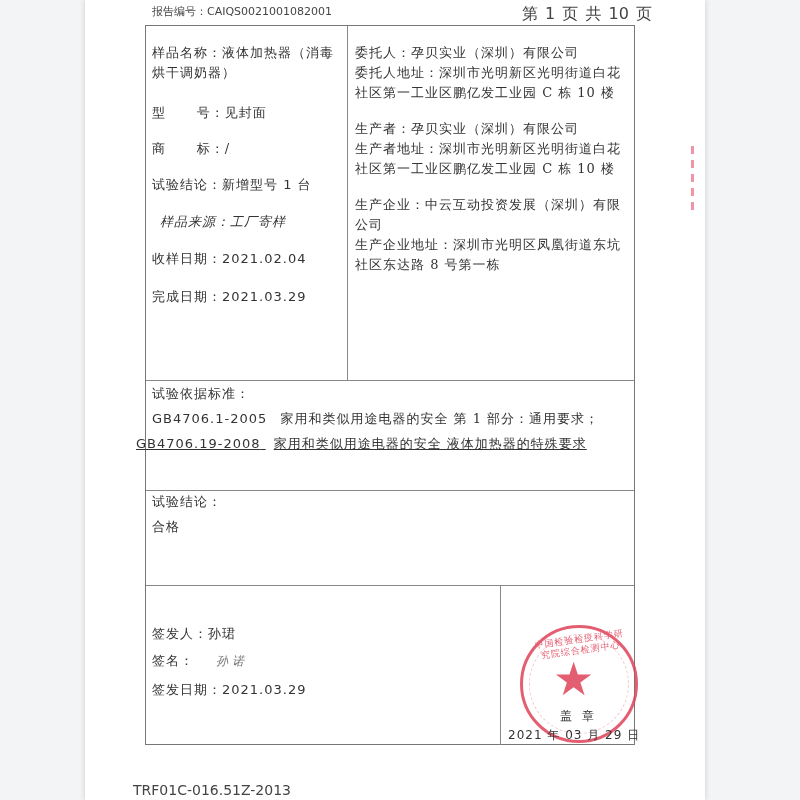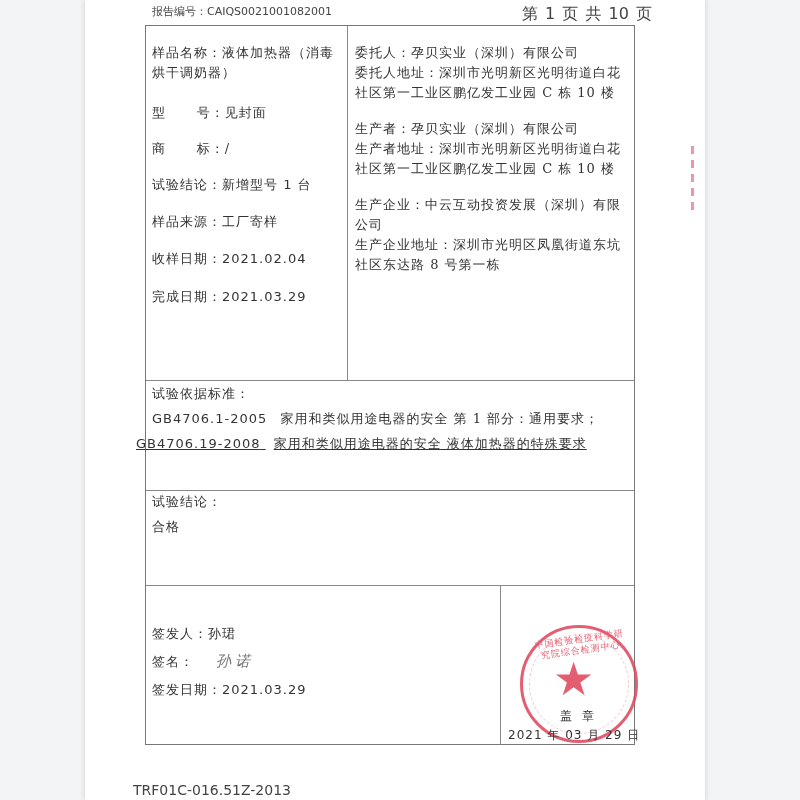--- a/index.html
+++ b/index.html
@@ -15,21 +15,21 @@
       background: #ffffff;
       box-shadow: 2px 0 4px rgba(0,0,0,0.08), -2px 0 4px rgba(0,0,0,0.08);
     }
     .hdr-left { position: absolute; left: 152px; top: 4px; font-size: 11px; color: #444; }
     .hdr-right { position: absolute; left: 522px; top: 4px; font-size: 16px; color: #444; word-spacing: 2px; }
     .tbl { position: absolute; left: 145px; top: 25px; width: 490px; height: 720px; border: 1.5px solid #777; box-sizing: border-box; }
     .hl { position: absolute; left: 0; right: 0; height: 0; border-top: 1.5px solid #888; }
     .vl { position: absolute; width: 0; border-left: 1.5px solid #888; }
     .txt { position: absolute; font-size: 13px; line-height: 18px; color: #333; letter-spacing: 1px; white-space: nowrap; }
     .serif { font-family: "DejaVu Serif", serif; }
-    .sig { font-family: "DejaVu Serif", serif; color: #777; font-style: italic; font-size: 15px; letter-spacing: 4px; }
+    .sig { font-family: "DejaVu Serif", serif; color: #777; font-style: italic; font-size: 12px; letter-spacing: 4px; }
     .stamp {
       position: absolute; left: 520px; top: 625px; width: 118px; height: 118px;
       border: 3px solid #e0435a; border-radius: 50%; box-sizing: border-box;
       opacity: 0.85;
     }
     .stamp-inner { position: absolute; left: 6px; top: 6px; right: 6px; bottom: 6px; border-radius: 50%; border: 1px dashed rgba(224,67,90,0.35); }
     .stamp-star { position: absolute; left: 30px; top: 28px; font-size: 46px; color: #e0435a; line-height: 46px; }
     .stamp-text { position: absolute; left: 12px; top: 6px; width: 90px; font-size: 9px; color: #e0435a; text-align: center; transform: rotate(-8deg); letter-spacing: 1px; }
     .seal-label { position: absolute; left: 560px; top: 708px; font-size: 12px; color: #333; letter-spacing: 10px; }
     .foot-left { position: absolute; left: 133px; top: 782px; font-size: 14px; color: #444; }
@@ -64,21 +64,21 @@
 
 <div class="txt serif" style="left:152px; top:104px;">
   <span style="white-space:pre;">型      号：</span><span>见封面</span>
 </div>
 <div class="txt serif" style="left:152px; top:140px;">
   <span style="white-space:pre;text-align:right;">商      标：</span><span>/</span>
 </div>
 <div class="txt" style="left:152px; top:176px;">
   <span>试验结论：</span><span>新增型号 1 台</span>
 </div>
-<div class="txt" style="left:152px; top:213px;">
+<div class="txt" style="left:160px; top:213px;font-style:italic;">
   <span>样品来源：</span><span>工厂寄样</span>
 </div>
 <div class="txt" style="left:152px; top:250px;">
   <span>收样日期：</span><span>2021.02.04</span>
 </div>
 <div class="txt" style="left:152px; top:288px;">
   <span>完成日期：</span><span>2021.03.29</span>
 </div>
 
 <div class="txt serif" style="left:355px; top:44px;">

